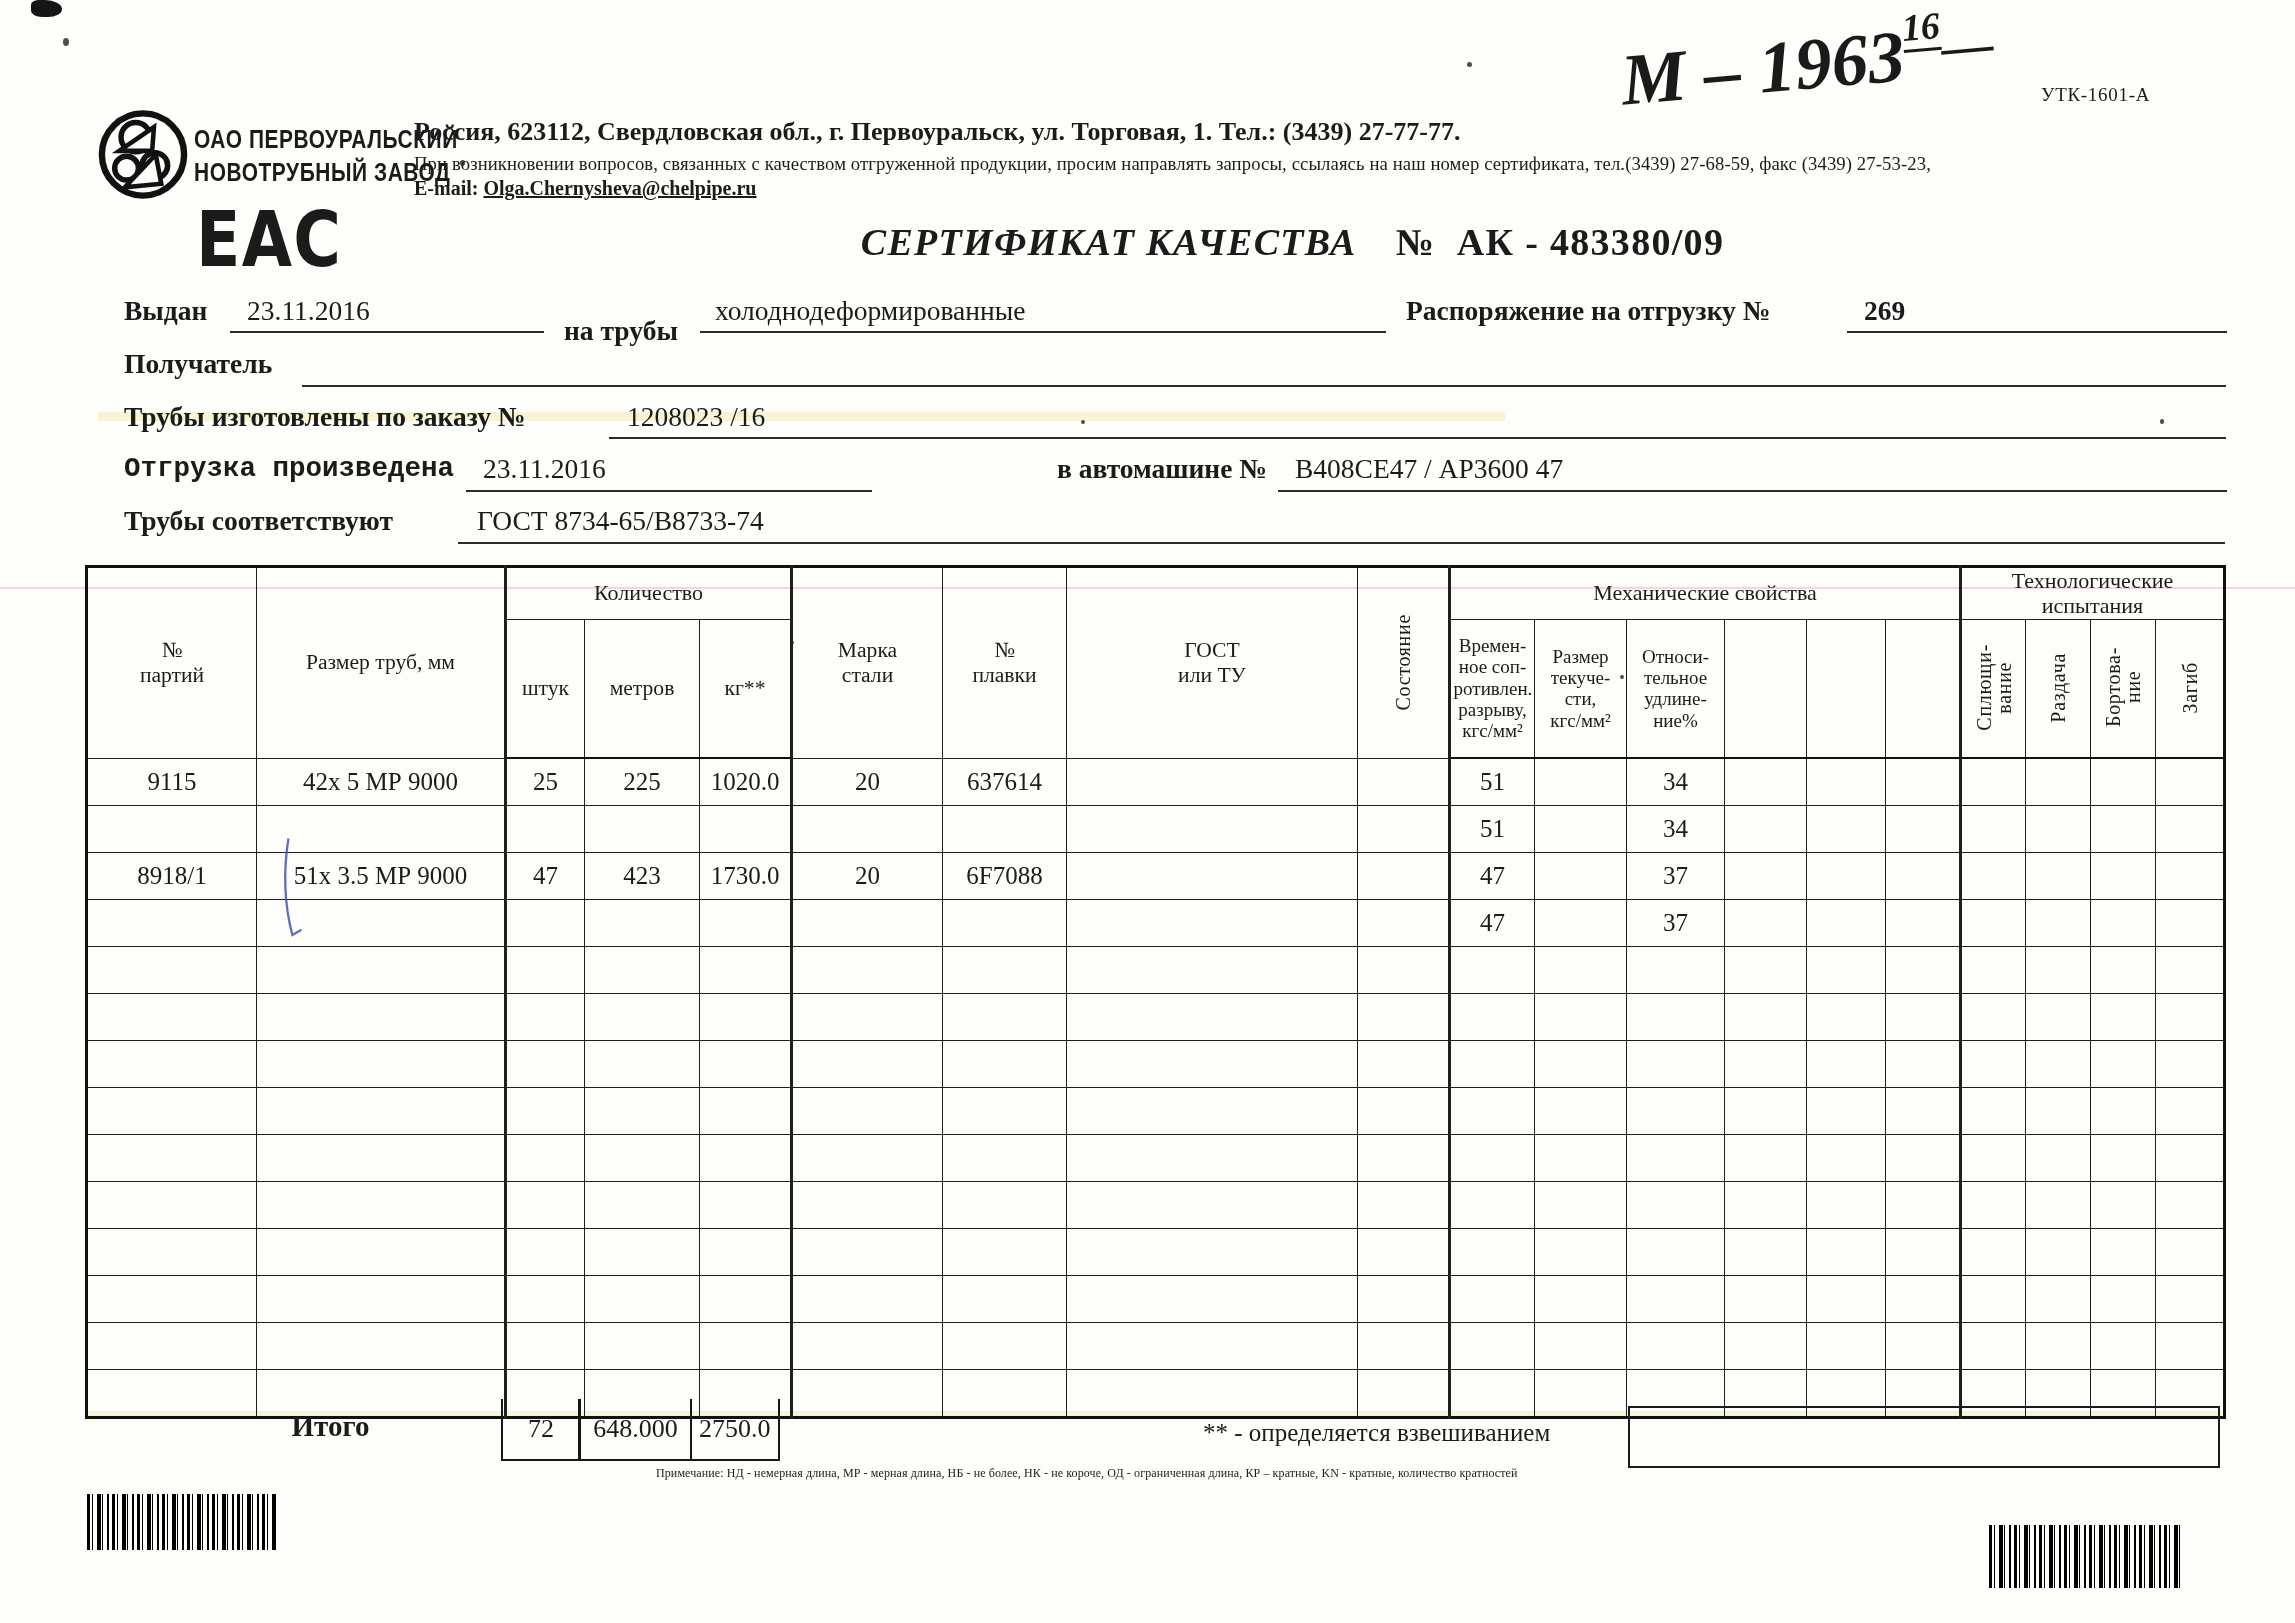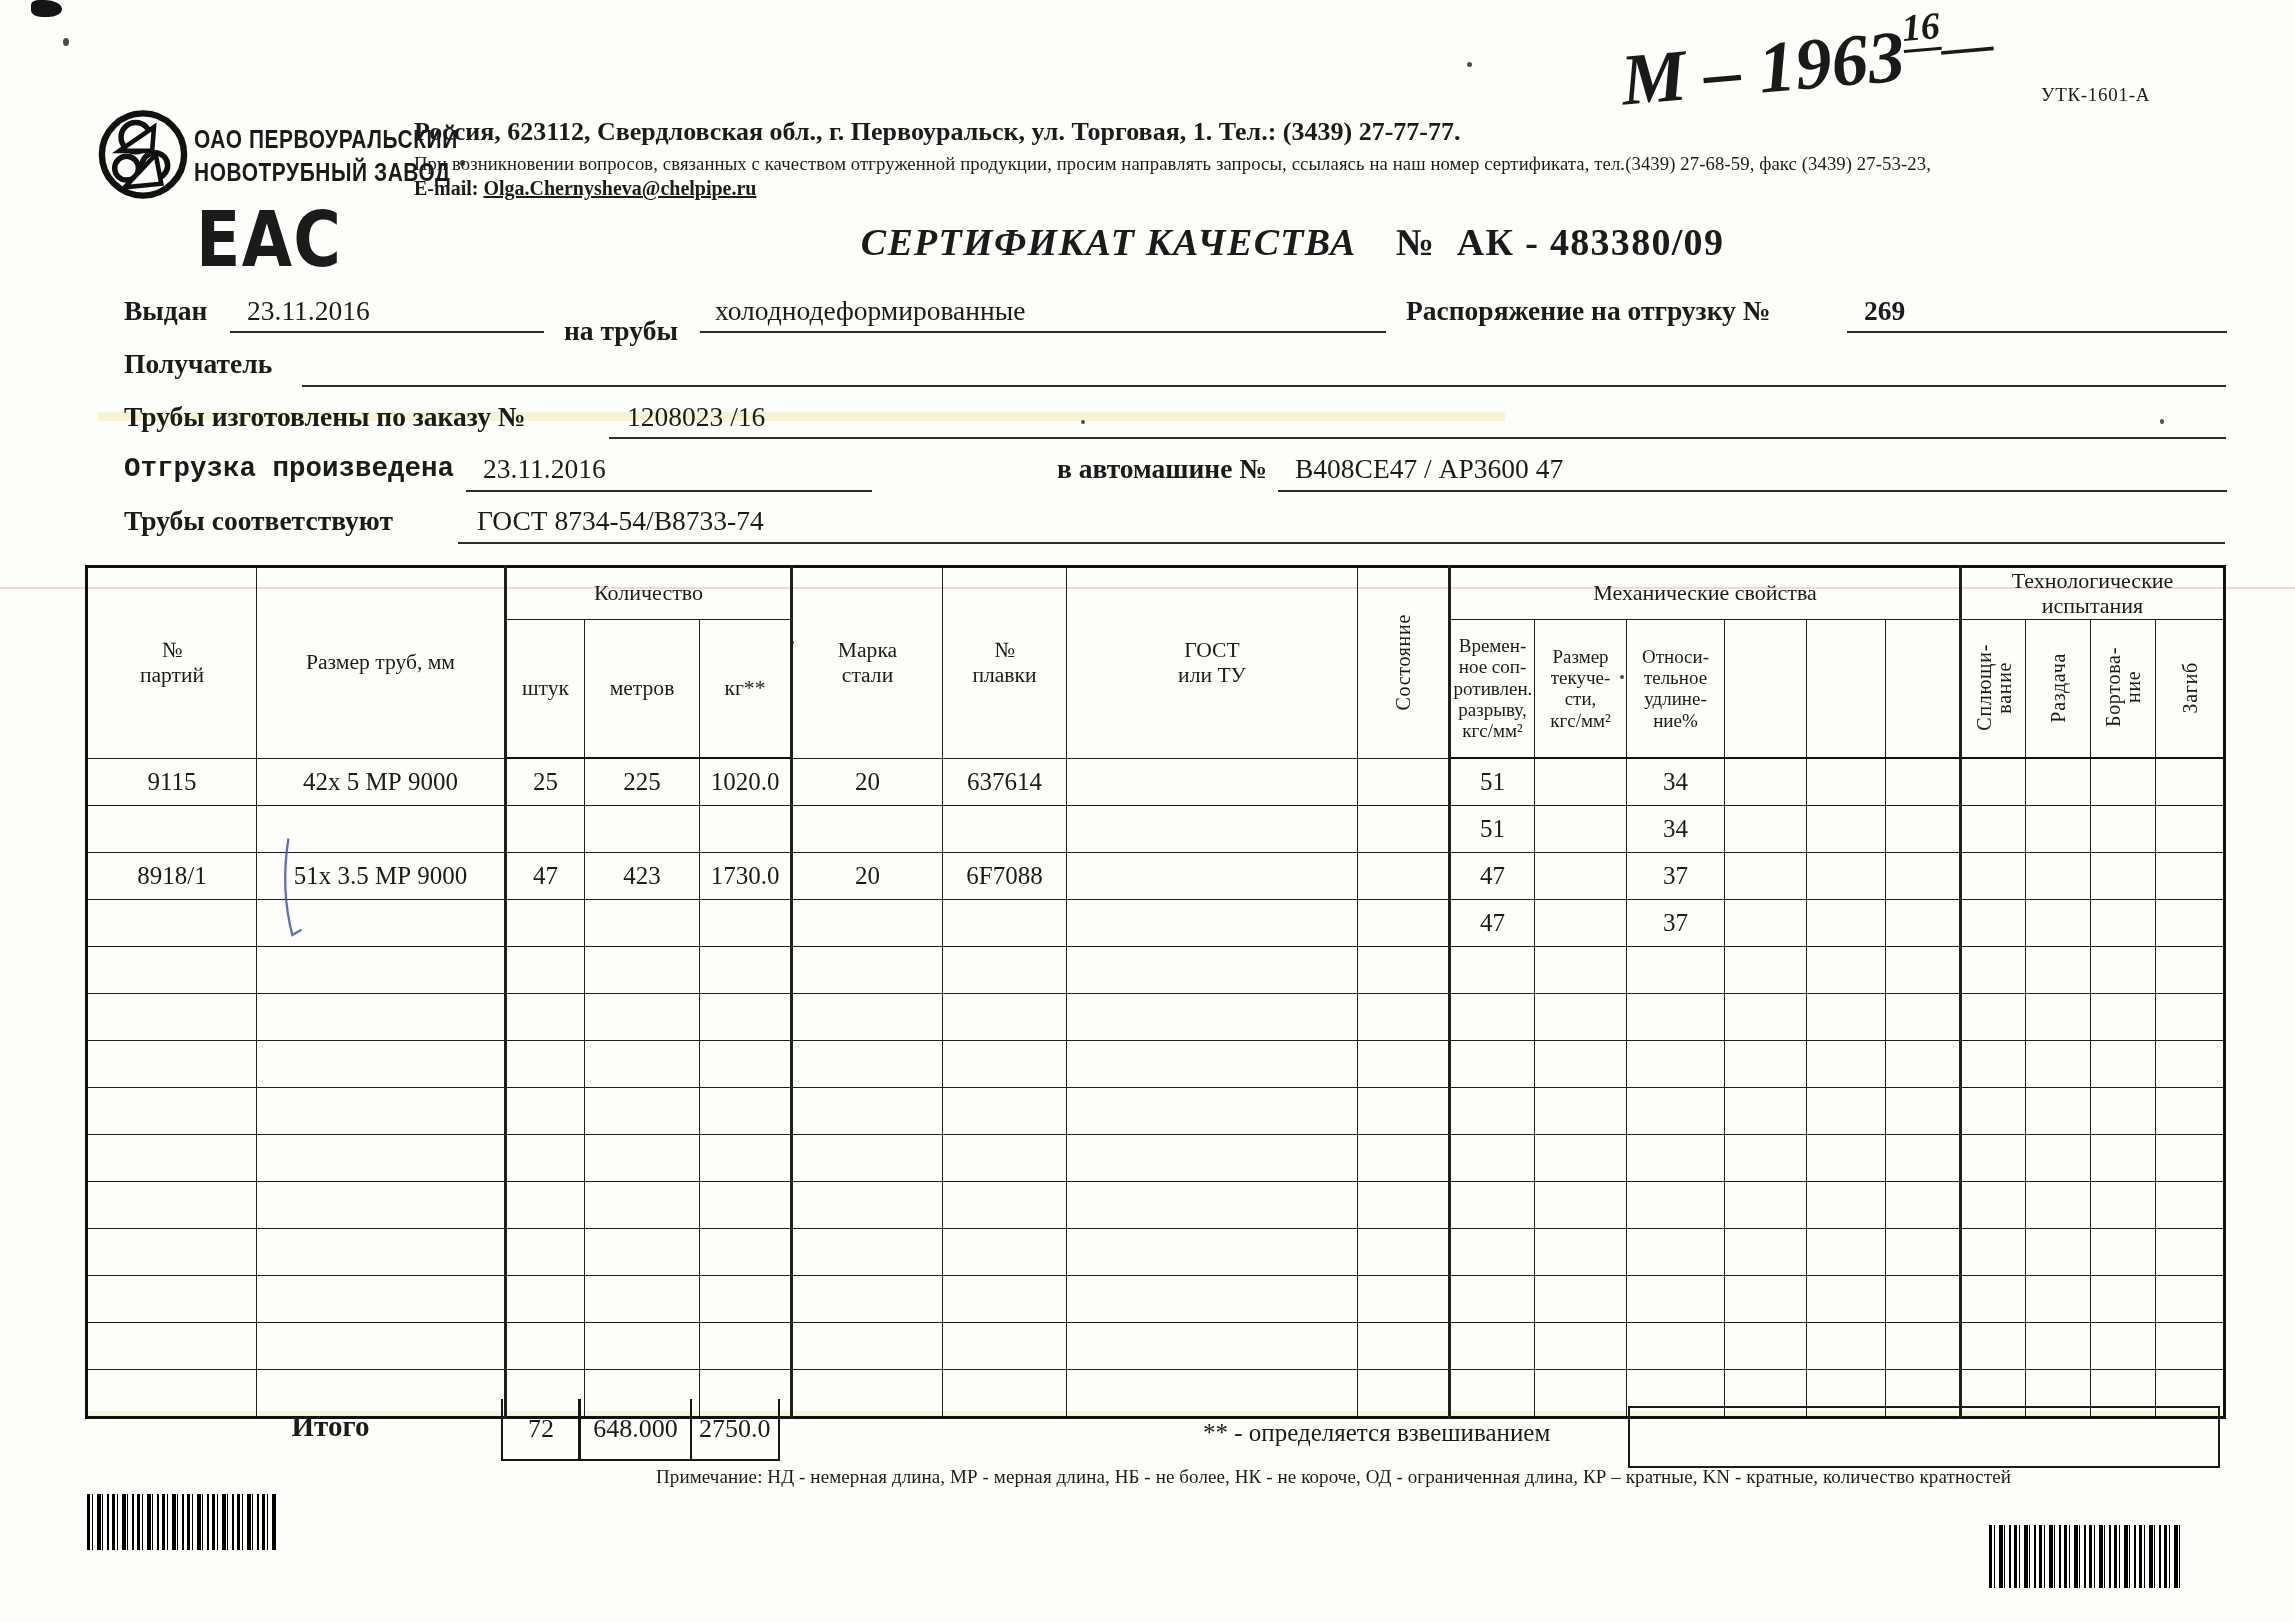--- a/index.html
+++ b/index.html
@@ -57,21 +57,21 @@
   #cert thead .tl{border-left-width:3.3px;}
 
   
   .totals{position:absolute;left:501px;top:1399px;display:flex;}
   .tcell{border:2.6px solid #161616;border-top:none;height:60px;display:flex;align-items:center;
          justify-content:center;font-size:26px;}
   .tcell + .tcell{margin-left:-2.6px;text-align:center;}
   .totals-label{font-weight:bold;font-size:29px;text-align:center;}
   .wnote{font-size:25px;white-space:nowrap;}
   .empty-box{position:absolute;border:2.6px solid #1b1b1b;background:transparent;}
-  .legend{font-size:19px;white-space:nowrap;letter-spacing:0.1px;}
+  .legend{font-size:12px;white-space:nowrap;letter-spacing:0.1px;}
 
   
   .barcode{position:absolute;background-image:repeating-linear-gradient(90deg,
       #000 0 2.6px, transparent 2.6px 4.6px,
       #000 4.6px 5.9px, transparent 5.9px 9.8px,
       #000 9.8px 13.7px, transparent 13.7px 15px,
       #000 15px 16.4px, transparent 16.4px 20px,
       #000 20px 22px, transparent 22px 25px);}
 </style>
 </head>
@@ -145,21 +145,21 @@
   <div class="uline" style="left:609px;top:437px;width:1617px;"></div>
 
   <div class="abs flabel" style="left:124px;top:453px;font-family:Liberation Mono, monospace;">Отгрузка произведена</div>
   <div class="abs fvalue" style="left:483px;top:453px;">23.11.2016</div>
   <div class="uline" style="left:466px;top:490px;width:406px;"></div>
   <div class="abs flabel" style="left:1057px;top:453px;">в автомашине №</div>
   <div class="abs fvalue" style="left:1295px;top:453px;">В408СЕ47 / АР3600 47</div>
   <div class="uline" style="left:1278px;top:490px;width:949px;"></div>
 
   <div class="abs flabel" style="left:124px;top:505px;">Трубы соответствуют</div>
-  <div class="abs fvalue" style="left:477px;top:505px;">ГОСТ 8734-54/В8733-74</div>
+  <div class="abs fvalue" style="left:477px;top:505px;">ГОСТ 8734-65/В8733-74</div>
   <div class="uline" style="left:458px;top:542px;width:1767px;"></div>
 
   <table id="cert">
     <colgroup>
       <col style="width:170px">
         <col style="width:249px">
         <col style="width:79px">
         <col style="width:115px">
       <col style="width:92px">
         <col style="width:151px">

